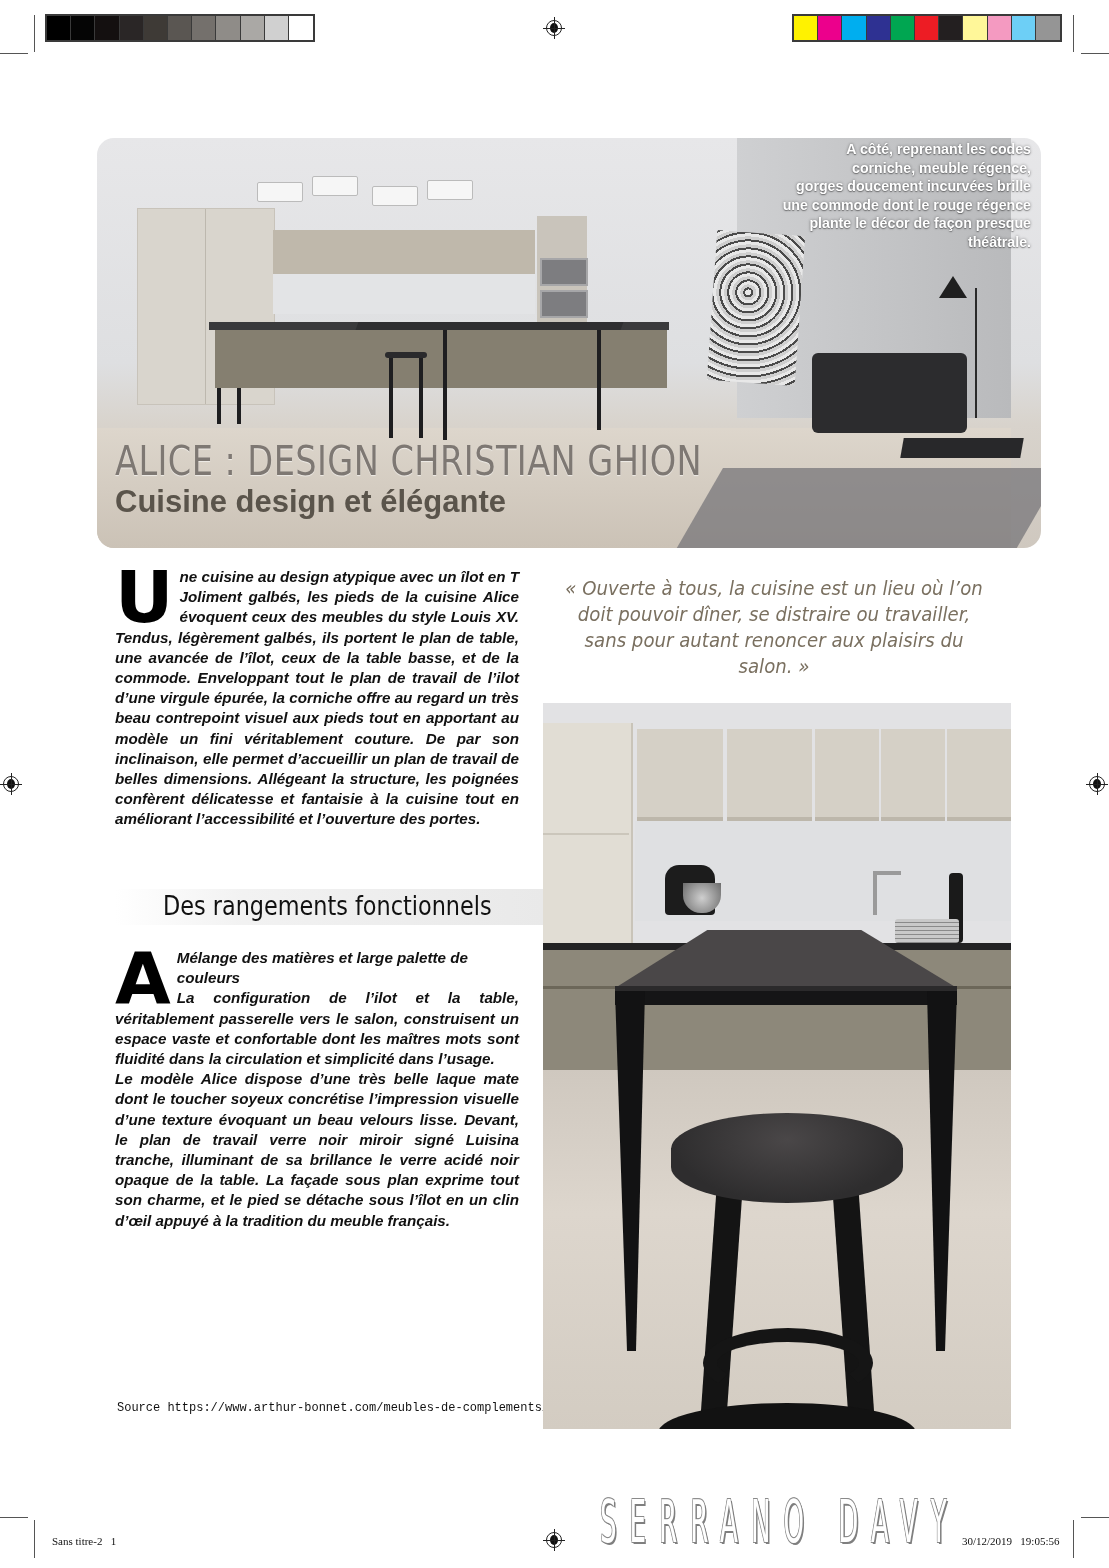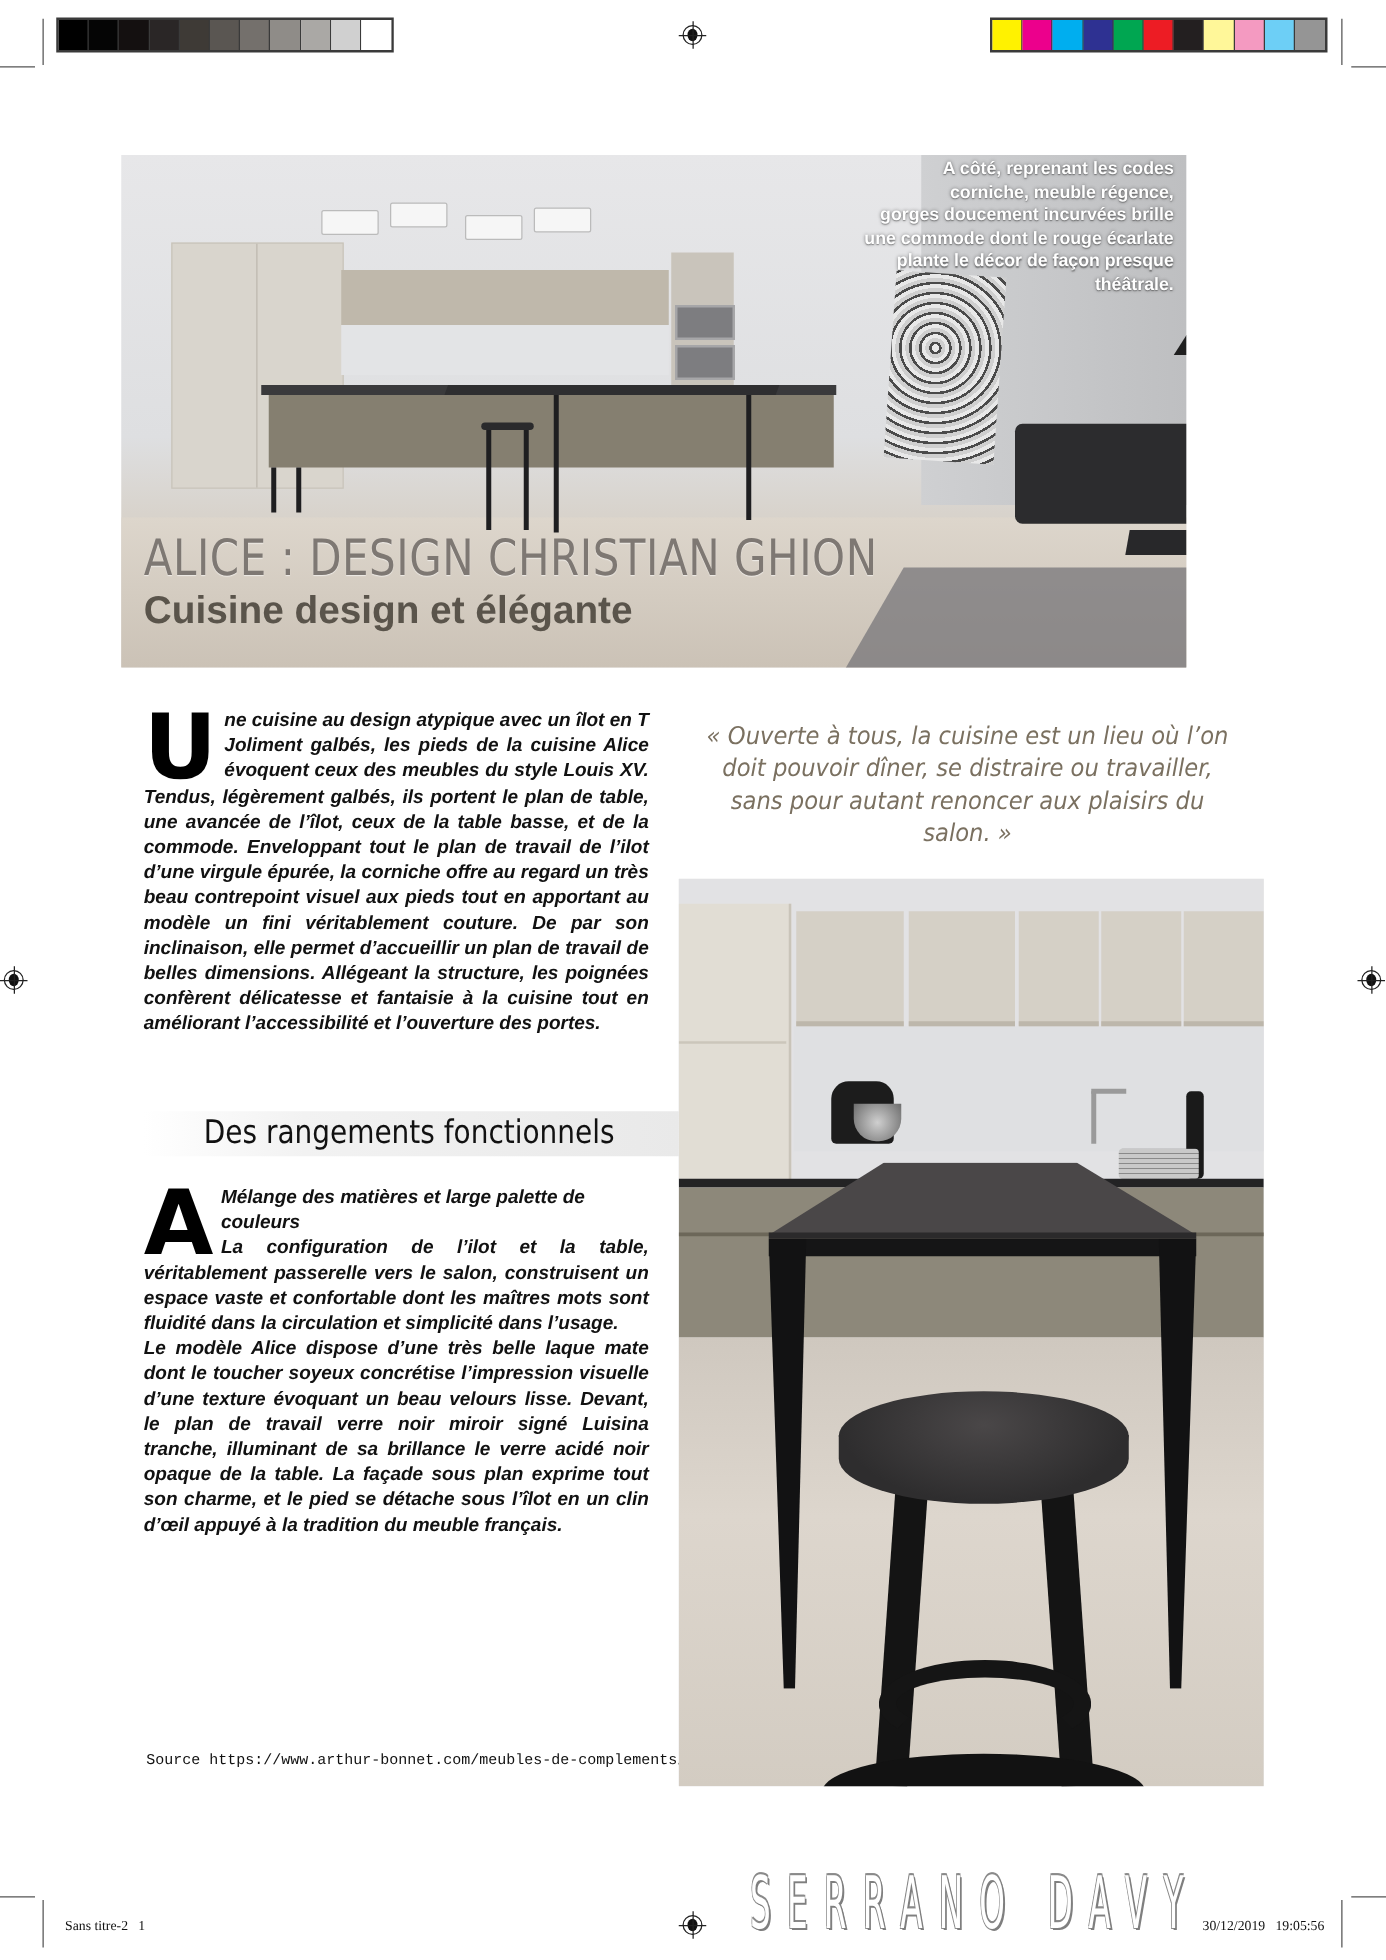--- a/index.html
+++ b/index.html
@@ -10,22 +10,22 @@
   .colorbar .sw { width: 24.4px; height: 100%; border-right: 1px solid #3a3a3a; box-sizing: border-box; }
   .colorbar .sw:last-child { border-right: none; }
   .crop { position: absolute; background: #555; }
   .reg { position: absolute; width: 18px; height: 18px; }
   .reg .ring { position: absolute; inset: 1px; border: 1.5px solid #222; border-radius: 50%; }
   .reg .dot { position: absolute; left: 5px; top: 4px; width: 8px; height: 10px; background: #111; border-radius: 50%; }
   .reg .h { position: absolute; left: -2px; right: -2px; top: 8.5px; height: 1px; background: #222; }
   .reg .v { position: absolute; top: -2px; bottom: -2px; left: 8.5px; width: 1px; background: #222; }
 
   
-  .hero { position: absolute; left: 97px; top: 124px; width: 852px; height: 410px; overflow: hidden;
-          background: linear-gradient(180deg, #e7e7e9 0%, #dedfe1 55%, #d8d3cc 70%, #cfc8bf 100%); }
+  .hero { position: absolute; left: 97px; top: 138px; width: 944px; height: 410px; overflow: hidden;
+          background: linear-gradient(180deg, #e7e7e9 0%, #dedfe1 55%, #d8d3cc 70%, #cfc8bf 100%); border-radius: 17px; }
   .hero .wall-right { position: absolute; left: 640px; top: 0; width: 274px; height: 280px; background: linear-gradient(90deg,#cfd0d2,#b9babc); }
   .hero .floor { position: absolute; left: 0; top: 290px; width: 914px; height: 120px; background: linear-gradient(180deg,#ddd6cc,#cbc2b6); }
   .hero .rug { position: absolute; left: 600px; top: 330px; width: 340px; height: 90px; background: #77767a; opacity: .75; transform: skewX(-30deg); }
   .hero .tall-cab { position: absolute; left: 40px; top: 70px; width: 136px; height: 195px; background: #d9d5cd; border: 1px solid #c8c3ba; }
   .hero .tall-cab:after { content:""; position:absolute; left:67px; top:0; bottom:0; width:1px; background:#bdb8ae; }
   .hero .wall-cab { position: absolute; left: 176px; top: 92px; width: 262px; height: 44px; background: #bfb8ab; }
   .hero .backsplash { position: absolute; left: 176px; top: 136px; width: 262px; height: 40px; background: #e3e4e6; }
   .hero .oven-col { position: absolute; left: 440px; top: 78px; width: 50px; height: 110px; background: #c9c4bb; }
   .hero .oven { position: absolute; left: 443px; width: 44px; height: 24px; background: #7d7d80; border: 2px solid #a6a6a8; }
   .hero .island { position: absolute; left: 118px; top: 190px; width: 452px; height: 60px; background: #857f70; }
@@ -182,21 +182,21 @@
   <div class="artwork"></div>
   <div class="lamp-shade"></div>
   <div class="lamp-pole"></div>
   <div class="armchair"></div>
   <div class="coffee-table"></div>
 
   <div class="hero-caption">
     <div>A côté, reprenant les codes</div>
     <div>corniche, meuble régence,</div>
     <div>gorges doucement incurvées brille</div>
-    <div>une commode dont le rouge écarlate</div>
+    <div>une commode dont le rouge régence</div>
     <div>plante le décor de façon presque</div>
     <div>théâtrale.</div>
   </div>
   <div class="hero-title">ALICE : DESIGN CHRISTIAN GHION</div>
   <div class="hero-subtitle">Cuisine design et élégante</div>
 </div>
 
 <div class="col" style="top:567px;">
   <span class="dropcap">U</span>
   <p class="para">ne cuisine au design atypique avec un îlot en T Joliment galbés, les pieds de la cuisine Alice évoquent ceux des meubles du style Louis XV. Tendus, légèrement galbés, ils portent le plan de table, une avancée de l’îlot, ceux de la table basse, et de la commode. Enveloppant tout le plan de travail de l’ilot d’une virgule épurée, la corniche offre au regard un très beau contrepoint visuel aux pieds tout en apportant au modèle un fini véritablement couture. De par son inclinaison, elle permet d’accueillir un plan de travail de belles dimensions. Allégeant la structure, les poignées confèrent délicatesse et fantaisie à la cuisine tout en améliorant l’accessibilité et l’ouverture des portes.</p>

